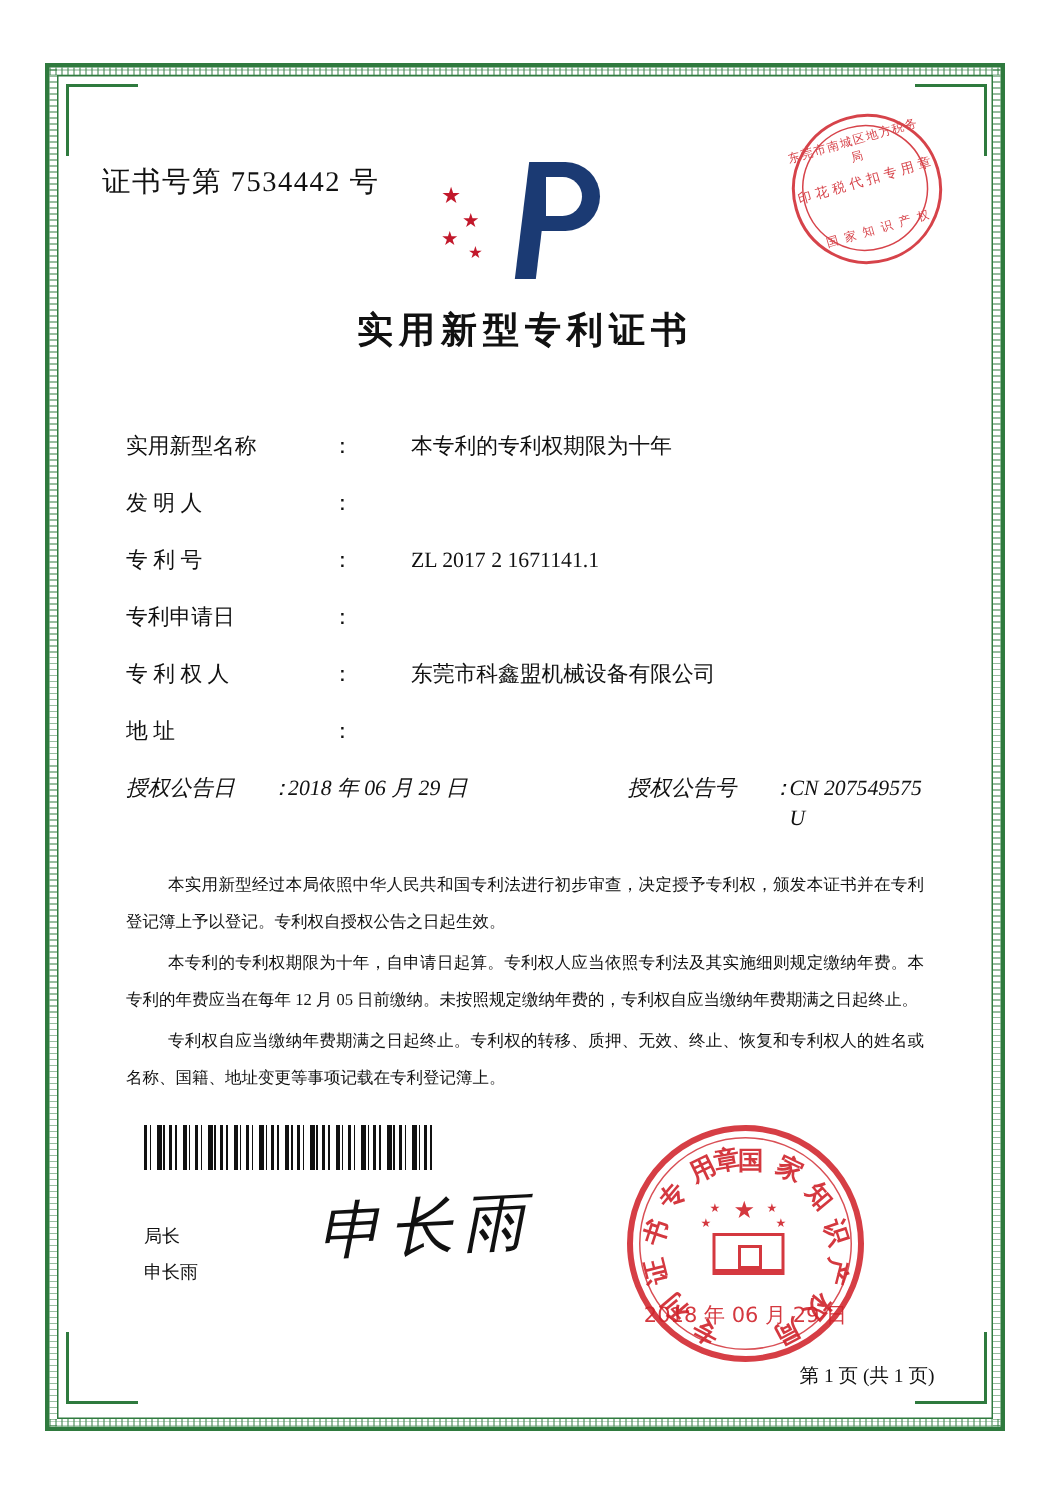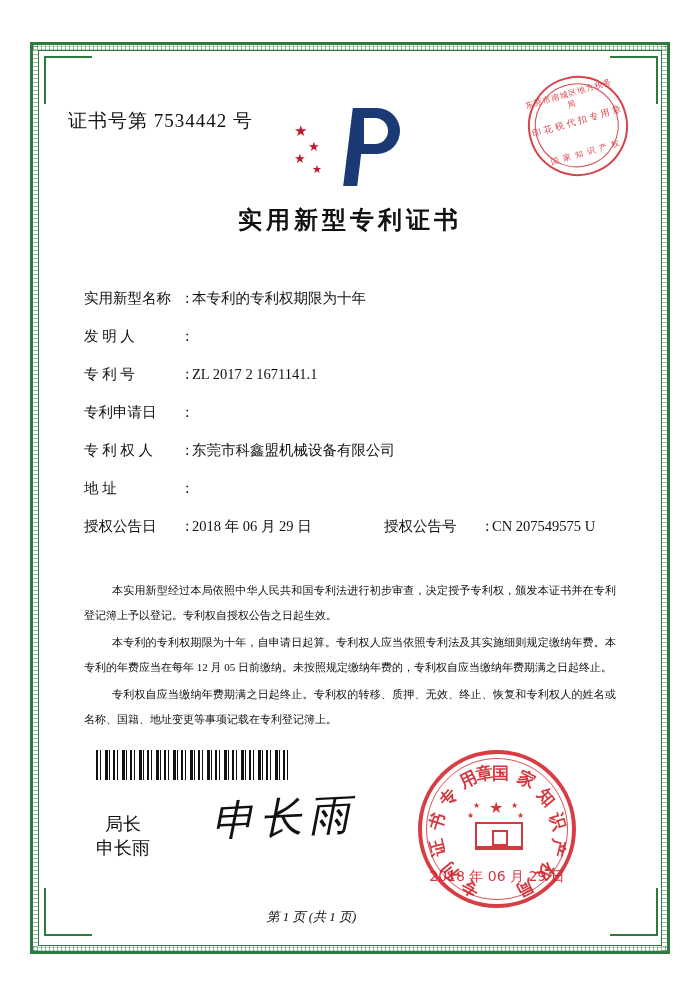--- a/index.html
+++ b/index.html
@@ -188,36 +188,37 @@
     position: absolute;
     left: 84px; top: 288px;
     width: 540px;
     font-size: 14.5px;
   }
   .field-row {
     display: flex;
     align-items: flex-start;
     margin-bottom: 18px;
     line-height: 20px;
+    gap: 41px;
   }
   .field-label {
     width: 96px;
     flex: 0 0 96px;
     letter-spacing: 0px;
     white-space: nowrap;
   }
   .field-label.spread {
     display: flex;
     justify-content: space-between;
   }
   .field-colon { width: 12px; flex: 0 0 12px; }
   .field-value { flex: 1 1 auto; }
   .field-value .line2 { display: block; padding-left: 0; }
 
-  .row-two-col { display: flex; }
+  .row-two-col { display: flex; font-style: italic; }
   .row-two-col .col-a { width: 300px; display: flex; }
   .row-two-col .col-b { display: flex; }
   .row-two-col .col-b .field-label { width: 96px; flex: 0 0 96px; }
 
   
   .paragraphs {
     position: absolute;
     left: 84px; top: 578px;
     width: 532px;
     font-size: 11px;
@@ -238,23 +239,22 @@
       #111 0px, #111 2px, #fff 2px, #fff 4px,
       #111 4px, #111 5px, #fff 5px, #fff 9px,
       #111 9px, #111 12px, #fff 12px, #fff 13px,
       #111 13px, #111 14px, #fff 14px, #fff 17px);
   }
 
   
   .sig-labels {
     position: absolute;
     left: 96px; top: 812px;
-    font-size: 18px;
+    font-size: 12px;
     line-height: 24px;
-    text-align: center;
   }
   .signature {
     position: absolute;
     left: 212px; top: 790px;
     font-size: 42px;
     font-family: "DejaVu Serif", serif;
     font-style: italic;
     color: #111;
     letter-spacing: 6px;
     transform: rotate(-3deg);
@@ -336,23 +336,22 @@
     font-size: 14px;
     font-family: "DejaVu Sans", sans-serif;
     opacity: .9;
   }
 
   
   .footer {
     position: absolute;
     left: 0; top: 908px;
     width: 623px;
-    text-align: center;
+    text-align: right;
     font-size: 13px;
-    font-style: italic;
   }
 </style>
 </head>
 <body>
 
 <div class="certificate">
 
   <div class="frame-outer"></div>
   <div class="frame-inner"></div>
   <div class="frame-band band-top"></div>

